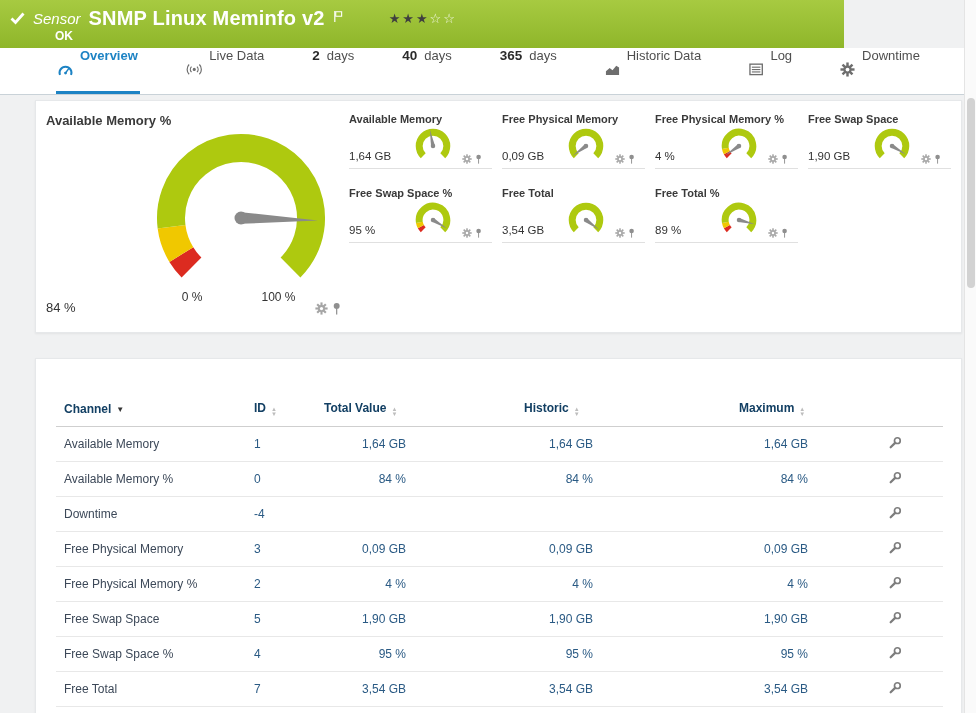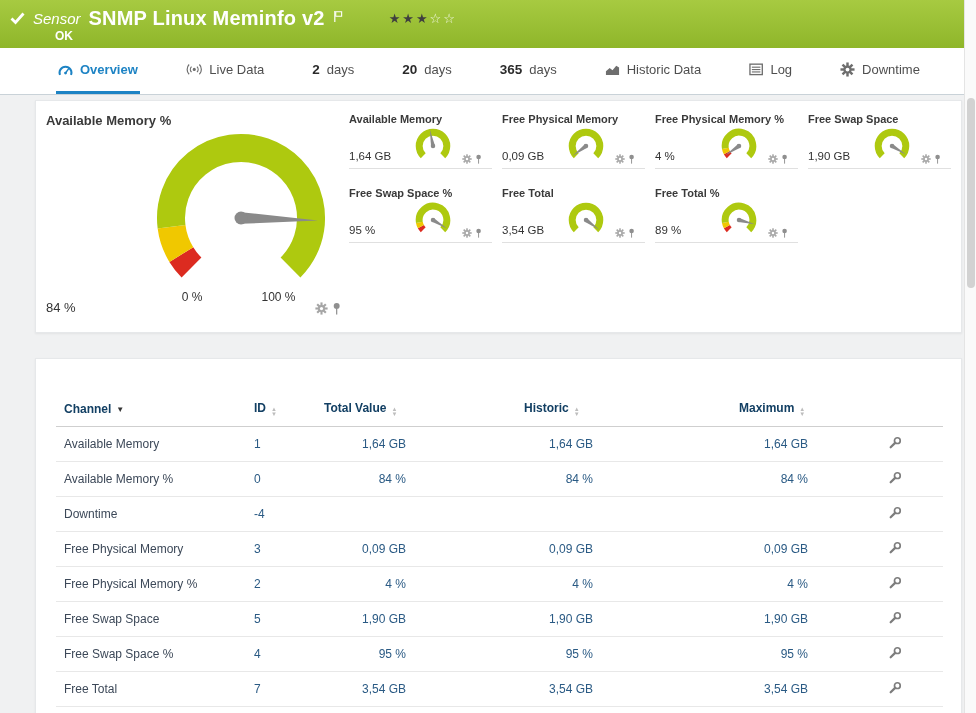--- a/index.html
+++ b/index.html
@@ -1,36 +1,36 @@
 <!DOCTYPE html>
 <html><head>
 <meta charset="utf-8">
 <style>
   html,body{margin:0;padding:0;}
   body{
     width:976px;height:713px;position:relative;overflow:hidden;
     background:#f0f1f2;font-family:"Liberation Sans",sans-serif;
   }
   
-  .top-header{position:absolute;left:0;top:0;width:964px;height:48px;
+  .top-header{position:absolute;left:0;top:0;width:844px;height:48px;
     background:linear-gradient(#a7ca41,#8fb62a);}
   .header-row{display:flex;align-items:center;gap:8px;padding:7px 0 0 10px;}
   .check-wrap{display:flex;align-items:center;}
   .kind{color:#fff;font-style:italic;font-size:15px;}
   .title{color:#fff;font-weight:bold;font-size:20px;letter-spacing:.2px;}
   .flag-wrap{display:flex;align-items:flex-start;margin-top:-4px;}
   .stars{margin-left:38px;font-size:13px;letter-spacing:2px;display:flex;}
   .star.filled{color:#3f3f3f;}
   .star.empty{color:#f2f7e2;}
   .status{position:absolute;left:55px;top:29px;color:#fff;font-weight:bold;font-size:12px;}
   
   .tab-bar{position:absolute;top:48px;left:0;width:964px;height:47px;background:#fff;
     border-bottom:1px solid #c9d2d8;display:flex;align-items:stretch;gap:44px;
     padding-left:56px;box-sizing:border-box;}
-  .tab{display:flex;align-items:center;gap:7px;font-size:13px;color:#4f4f4f;
+  .tab{display:flex;gap:7px;font-size:13px;color:#4f4f4f;
     border-bottom:3px solid transparent;padding:0 2px;cursor:pointer;white-space:nowrap;}
   .tab .tab-icon{color:#6e6e6e;font-size:15px;display:flex;align-items:center;}
   .tab.active{color:#1d83c4;font-weight:bold;border-bottom-color:#1d83c4;}
   .tab.active .tab-icon{color:#1d83c4;}
   .tab .num{font-weight:bold;color:#2b2b2b;font-size:13.5px;}
   
   .card{position:absolute;left:35px;width:927px;background:#fff;box-sizing:border-box;
     border:1px solid #e6e8ea;box-shadow:0 1px 2px rgba(0,0,0,.06);}
   #gauge-card{top:100px;height:233px;}
   #table-card{top:358px;height:367px;overflow:hidden;}
@@ -122,21 +122,21 @@
           <path d="M6 3.5 a4.3 4.3 0 0 0 0 6 M3.4 1.2 a7.6 7.6 0 0 0 0 10.6 M12 3.5 a4.3 4.3 0 0 1 0 6 M14.6 1.2 a7.6 7.6 0 0 1 0 10.6" fill="none" stroke="currentColor" stroke-width="1.3"></path>
         </svg>
       </span>
       <span>Live Data</span>
     </div>
     <div class="tab">
       <span class="num">2</span>
       <span>days</span>
     </div>
     <div class="tab">
-      <span class="num">20</span>
+      <span class="num">40</span>
       <span>days</span>
     </div>
     <div class="tab">
       <span class="num">365</span>
       <span>days</span>
     </div>
     <div class="tab">
       <span class="tab-icon">
         <svg viewBox="0 0 16 13" width="1em" height="0.85em">
           <path d="M1 12.5 V8.5 L5 5 L8 7.5 L12 2.5 L15 4.5 V12.5 Z" fill="currentColor"></path>

